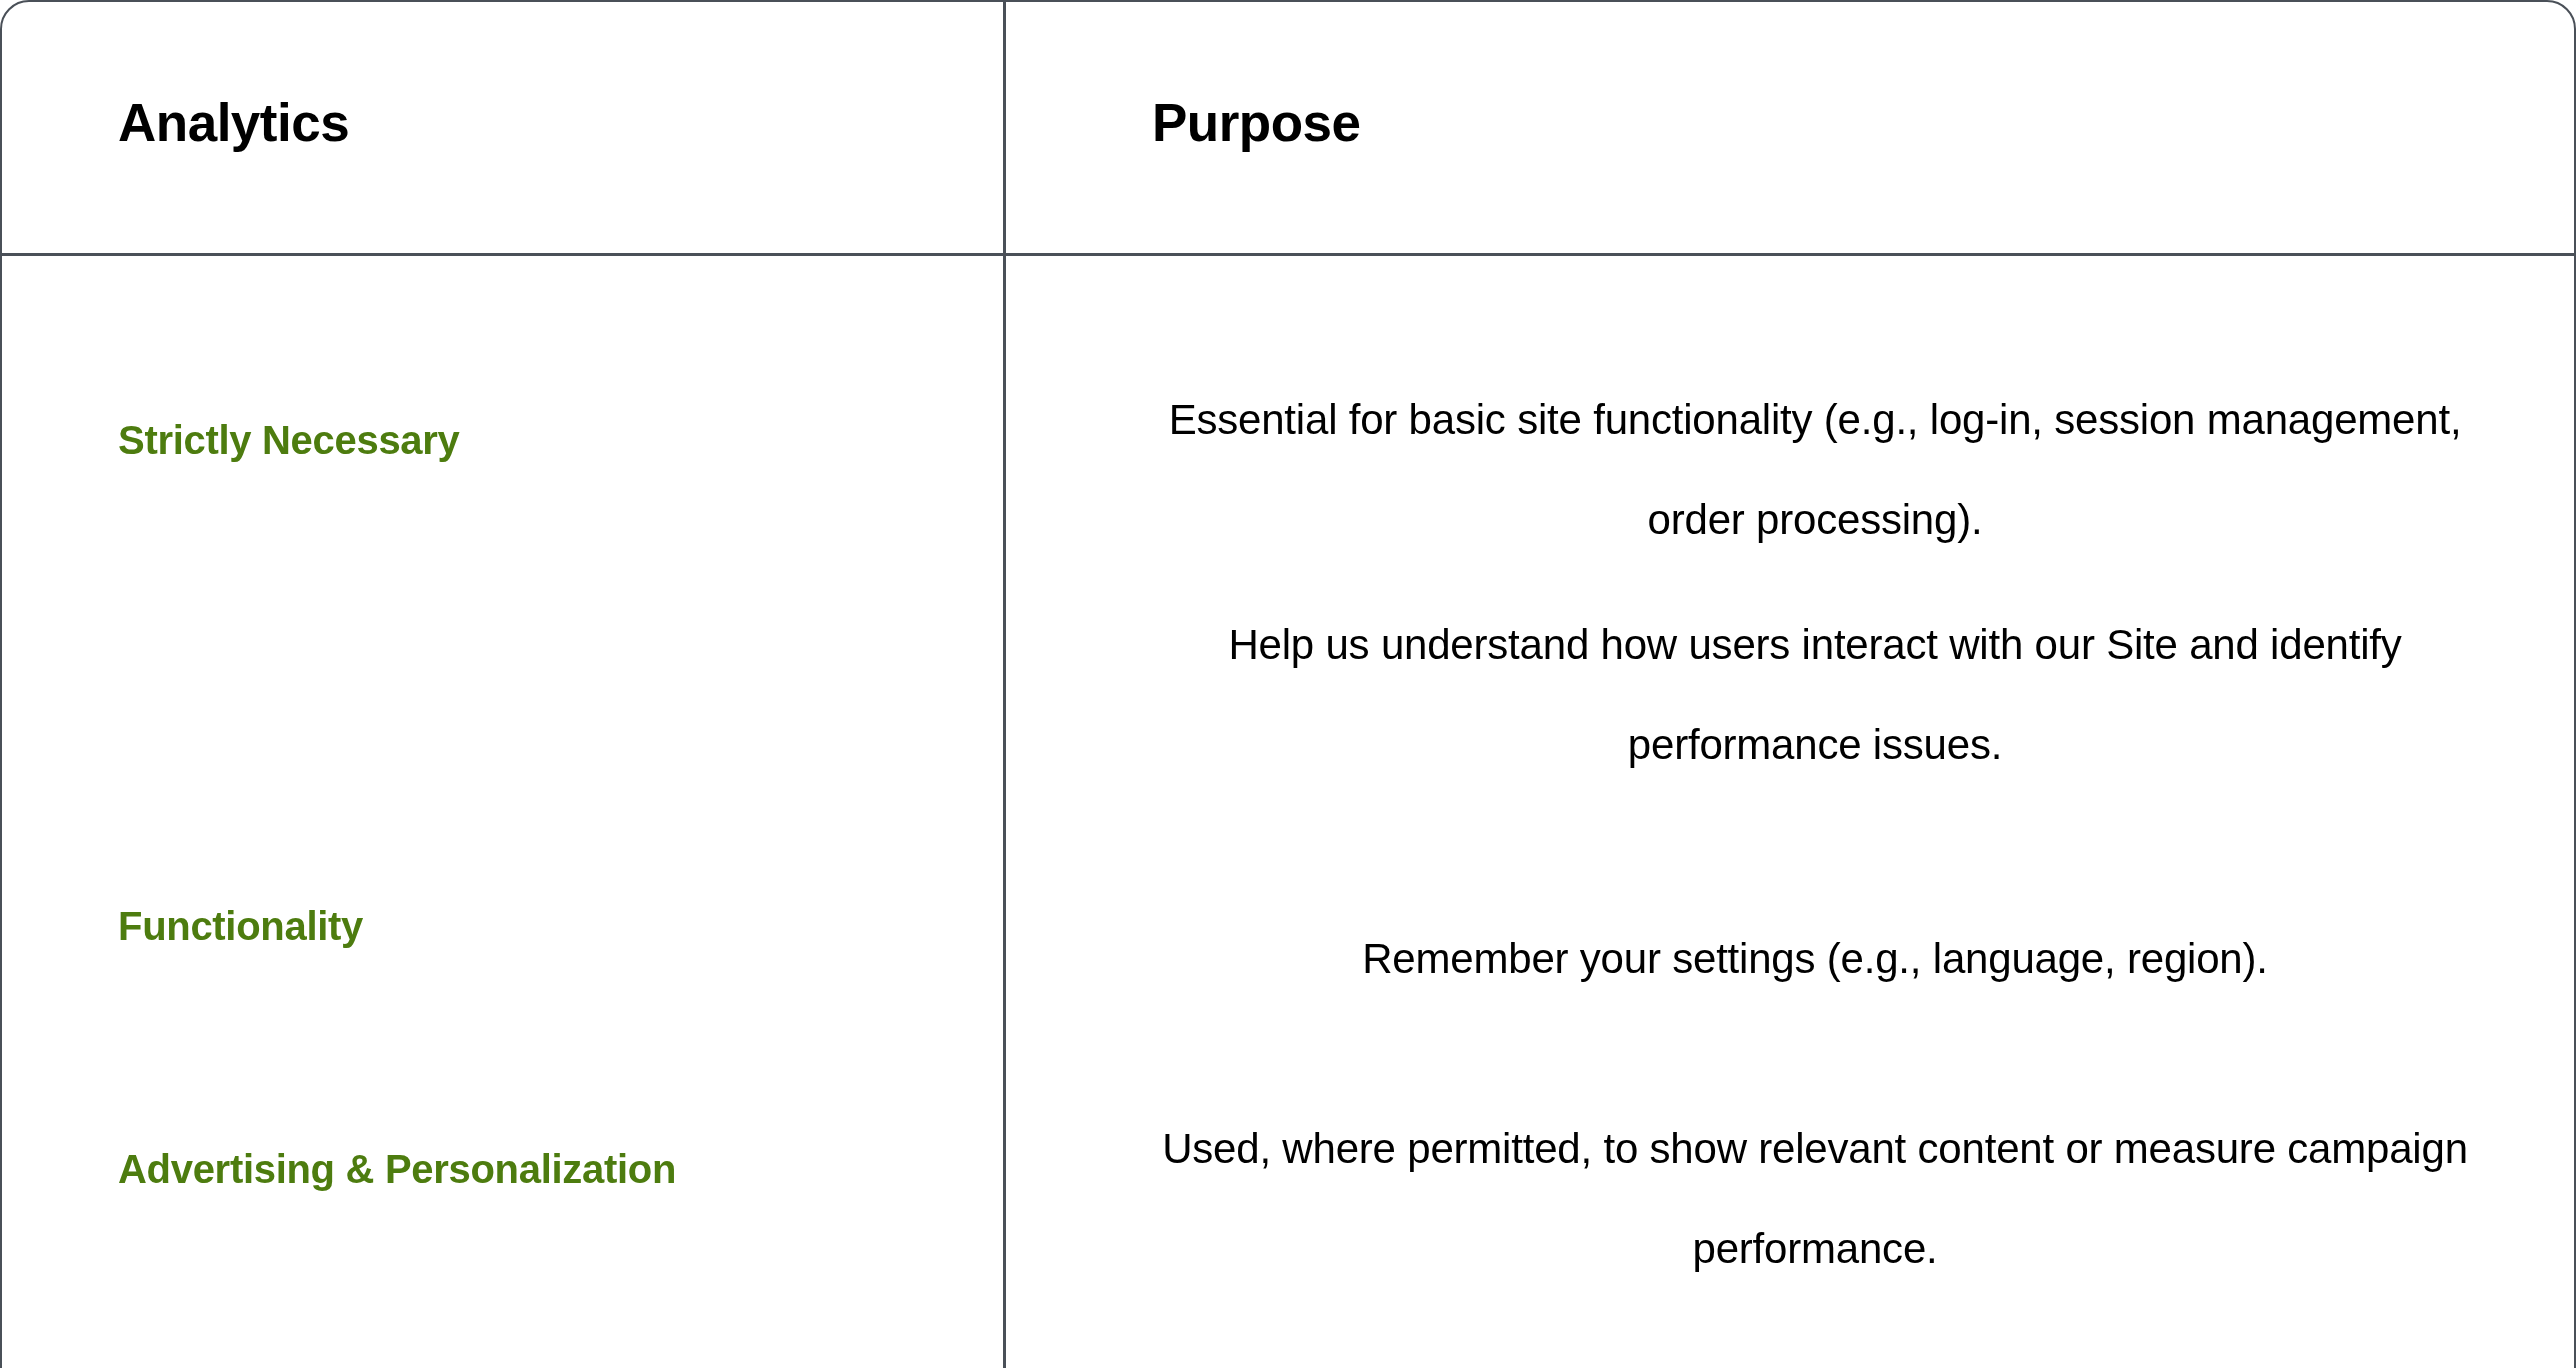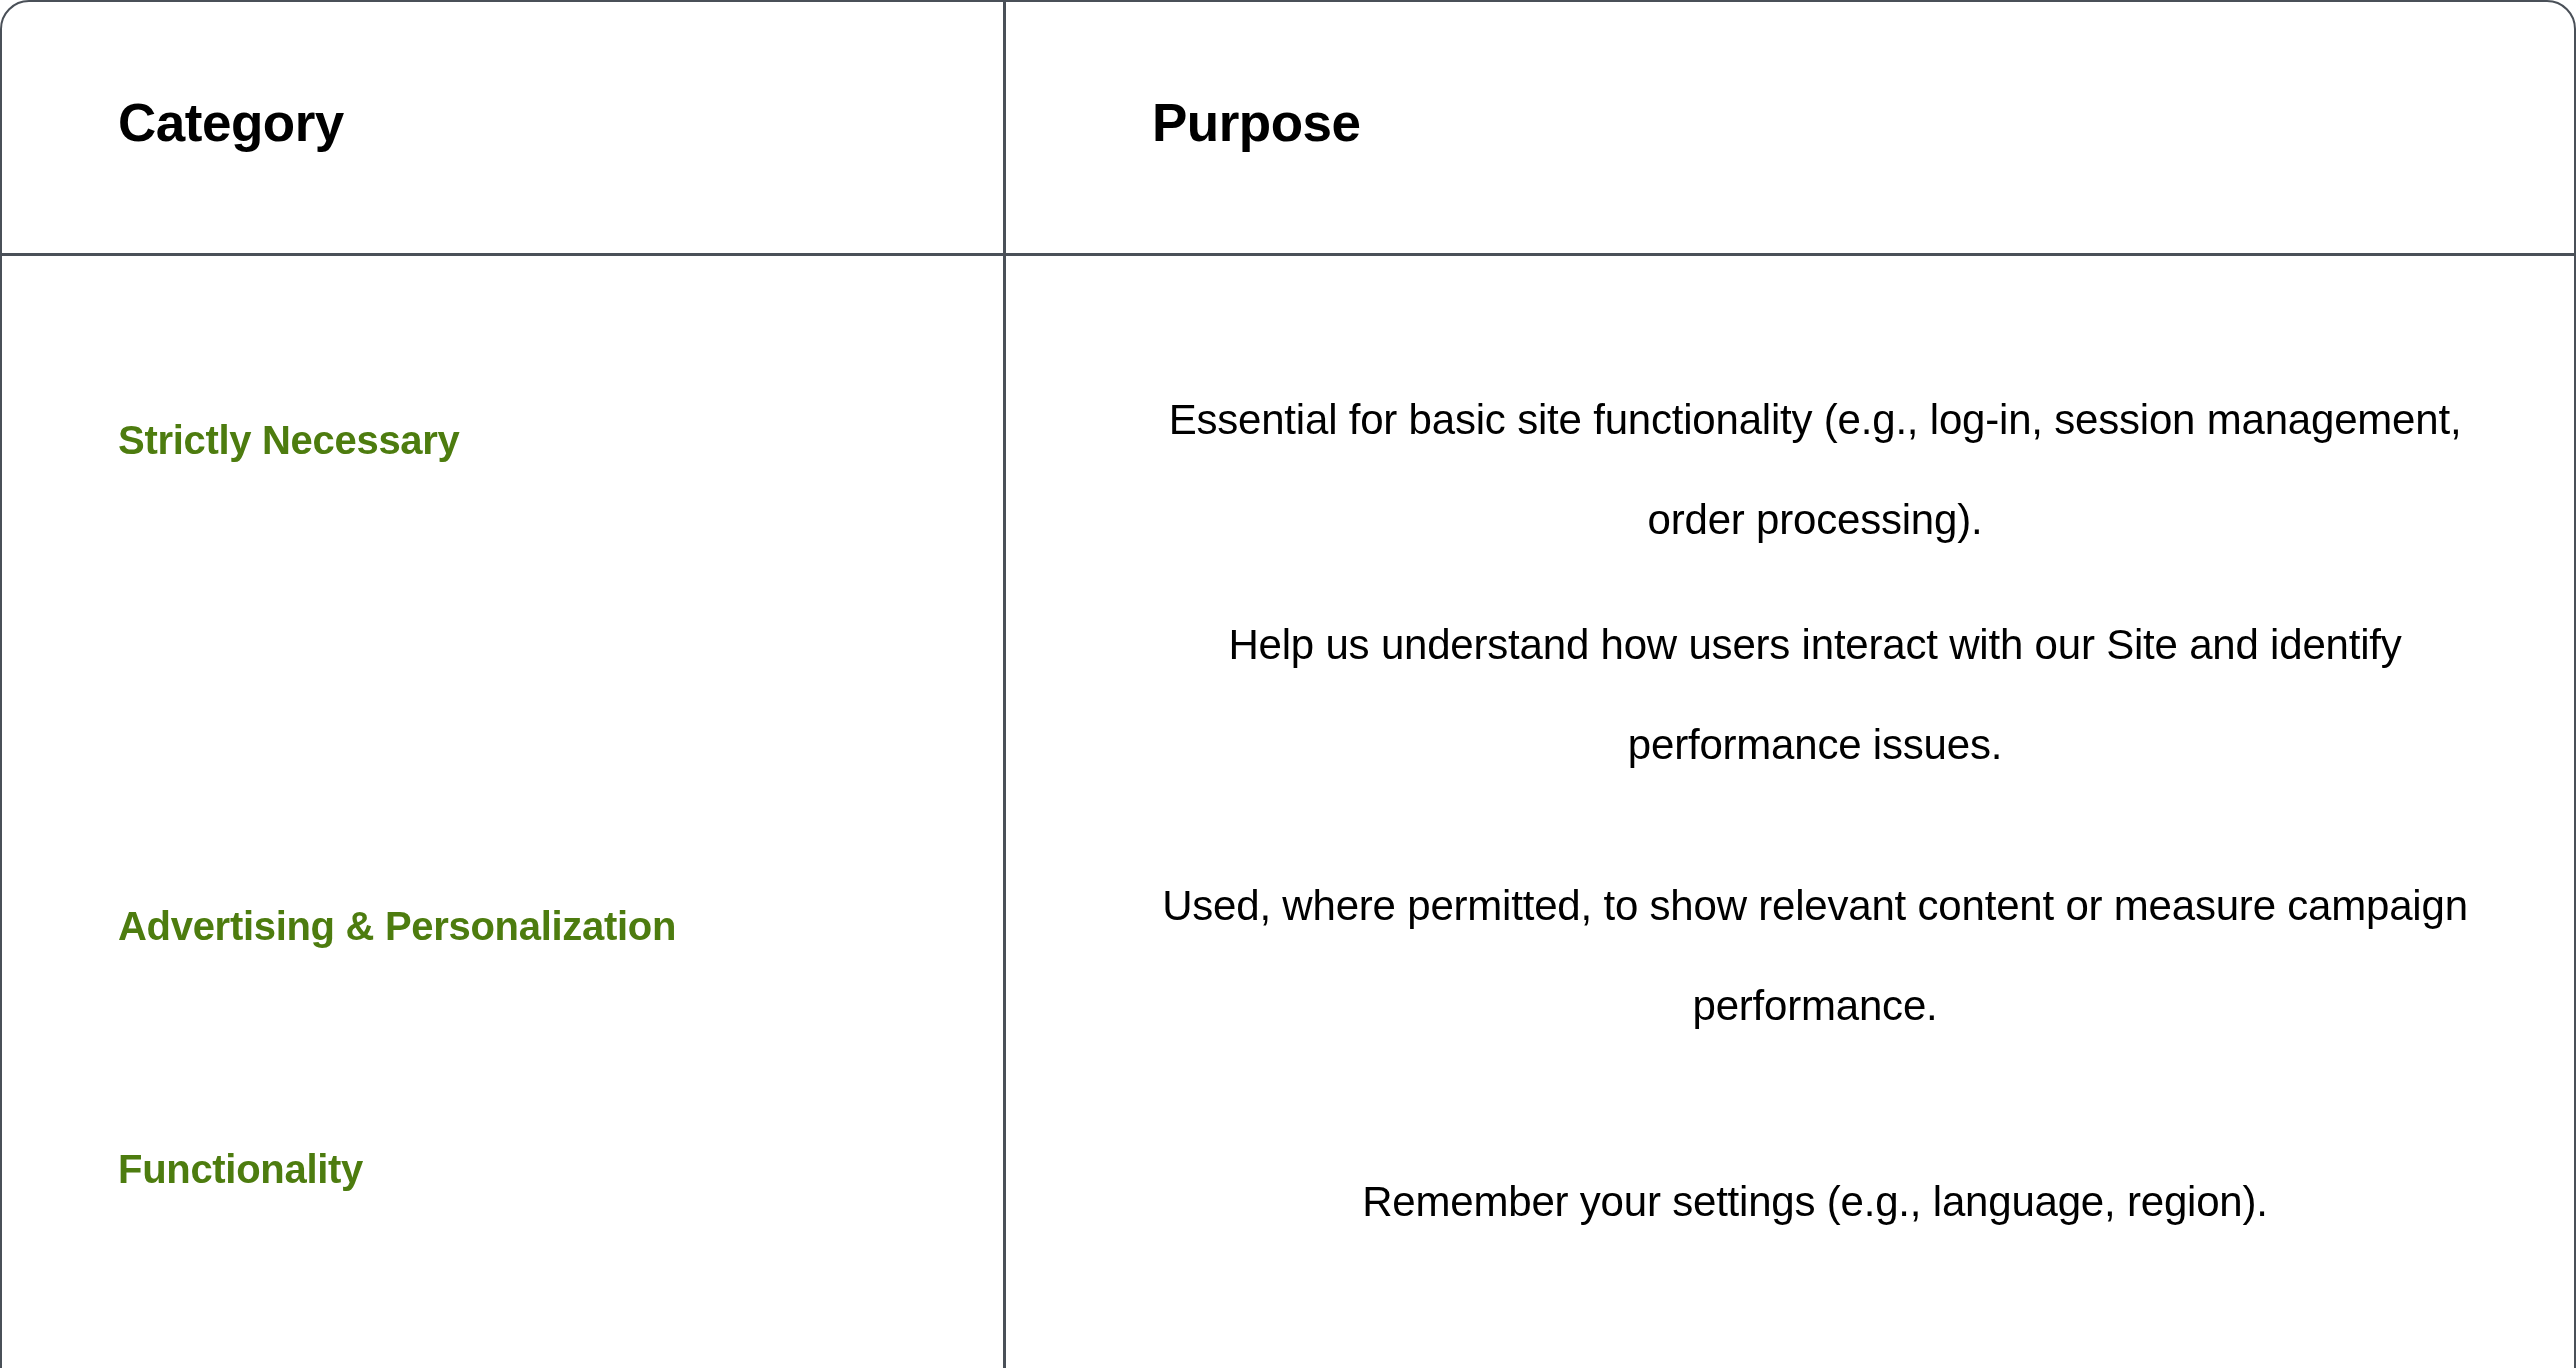--- a/index.html
+++ b/index.html
@@ -125,45 +125,45 @@
   .row-3 .cell-purpose  { top: 114px; }
 </style>
 </head>
 <body>
 
 <div class="table-wrap">
 
   <div class="table-frame"></div>
 
   <div class="header-row">
-    <div class="th th-category">Category</div>
+    <div class="th th-category">Analytics</div>
     <div class="th th-purpose">Purpose</div>
   </div>
 
   <div class="header-rule"></div>
 
   <div class="body-rows">
 
     <div class="row row-0">
       <div class="cell-category">Strictly Necessary</div>
       <div class="cell-purpose">Essential for basic site functionality (e.g., log-in, session management, order processing).</div>
     </div>
 
     <div class="row row-1">
       <div class="cell-purpose">Help us understand how users interact with our Site and identify performance issues.</div>
     </div>
 
+    <div class="row row-2">
+      <div class="cell-category">Functionality</div>
+      <div class="cell-purpose">Remember your settings (e.g., language, region).</div>
+    </div>
+
     <div class="row row-3">
       <div class="cell-category">Advertising &amp; Personalization</div>
       <div class="cell-purpose">Used, where permitted, to show relevant content or measure campaign performance.</div>
-    </div>
-
-    <div class="row row-2">
-      <div class="cell-category">Functionality</div>
-      <div class="cell-purpose">Remember your settings (e.g., language, region).</div>
     </div>
 
   </div>
 
   <div class="col-divider"></div>
 
 </div>
 
 
 </body></html>

